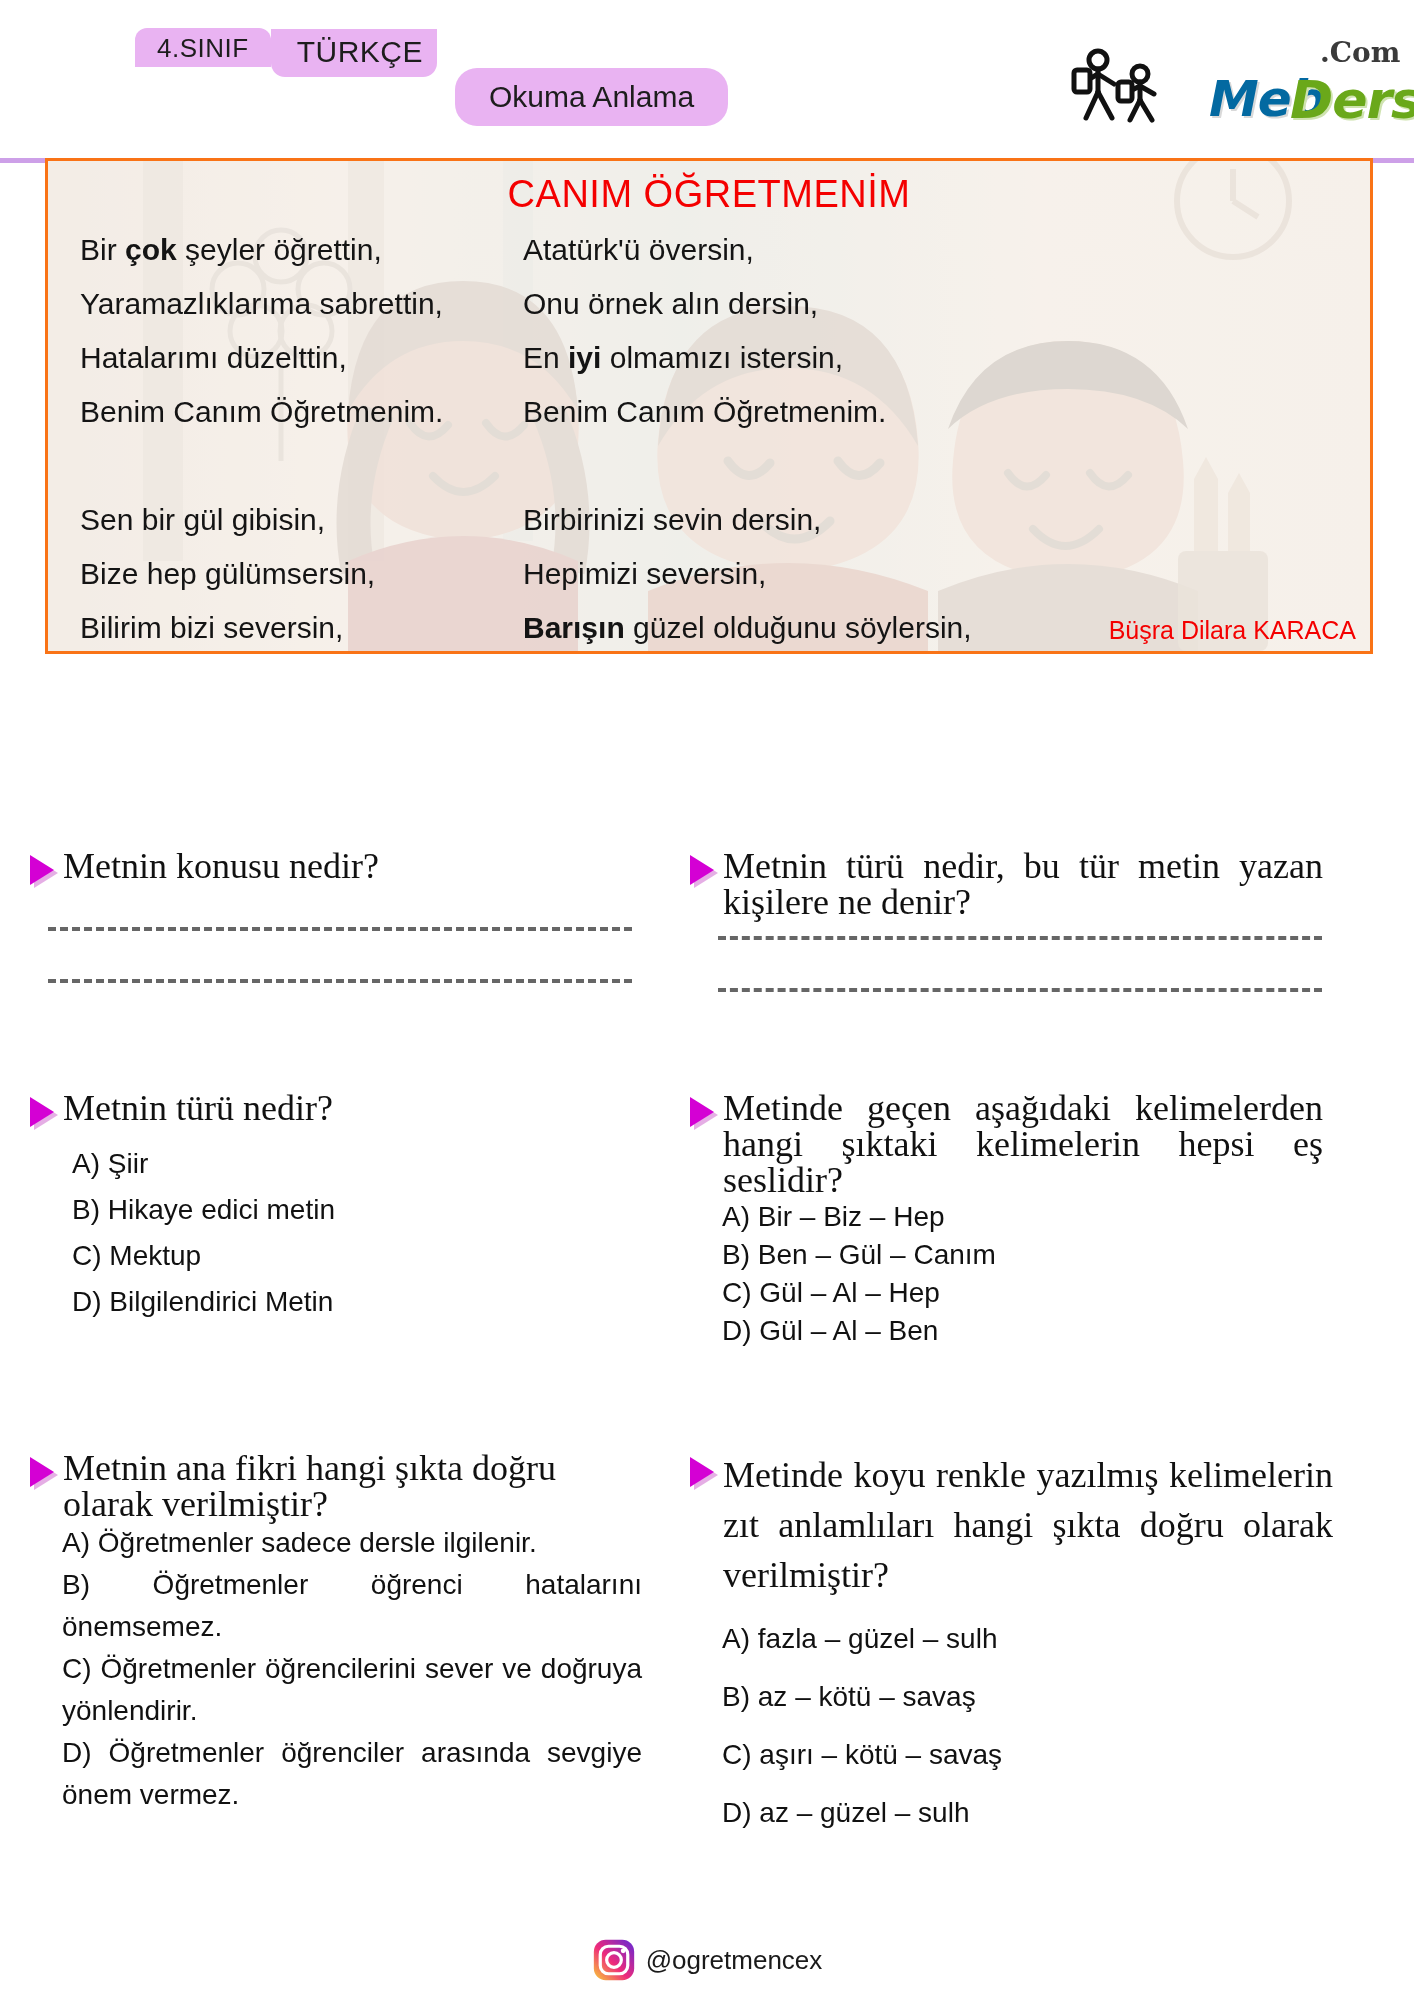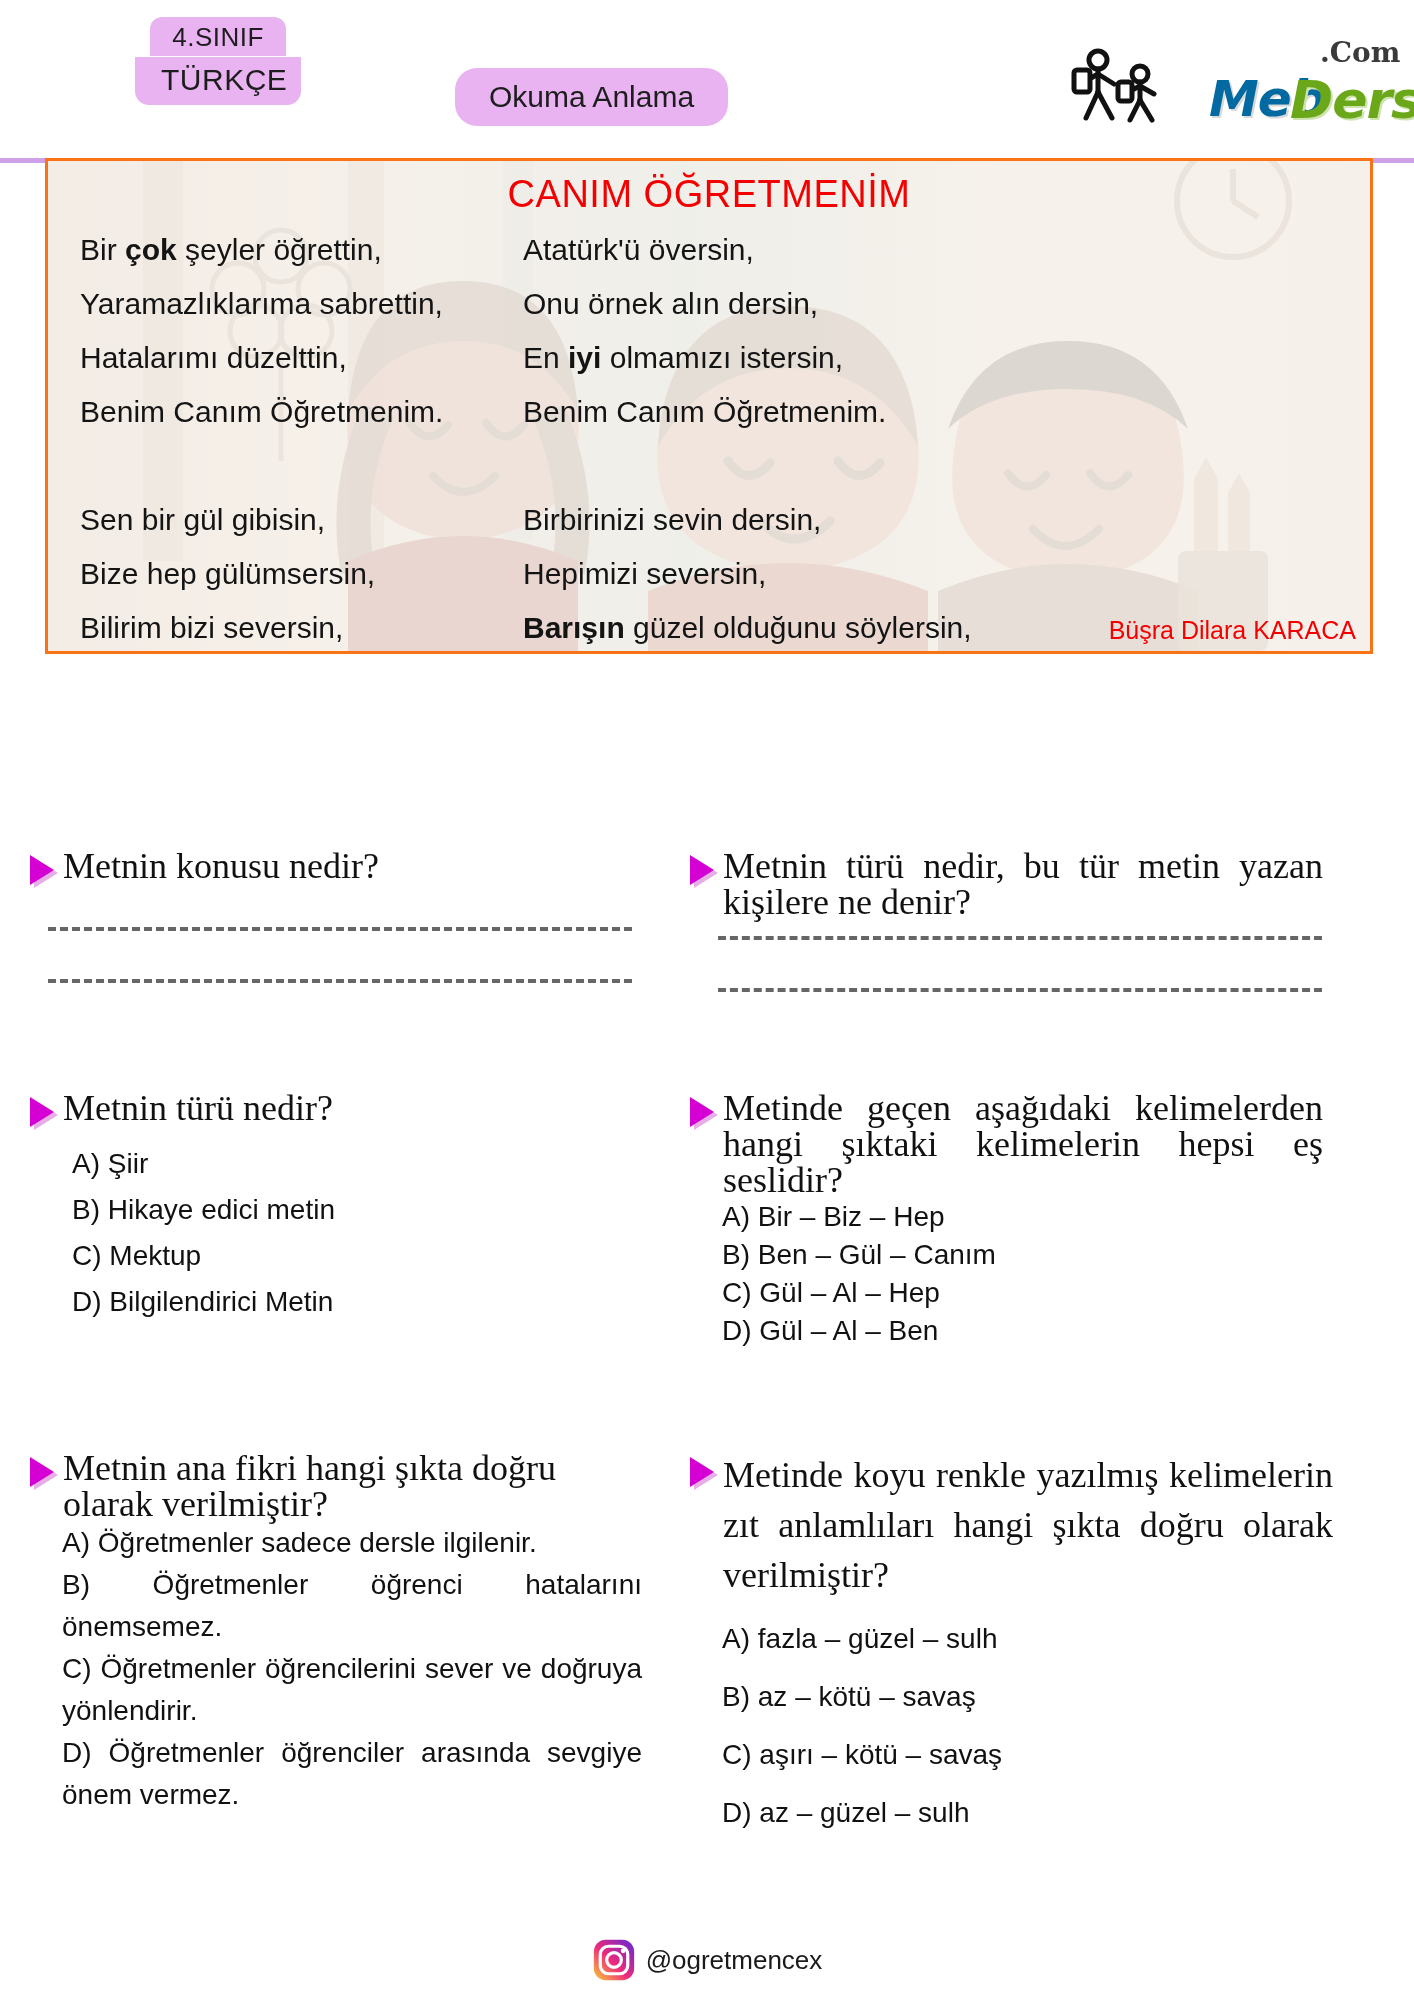--- a/index.html
+++ b/index.html
@@ -15,22 +15,22 @@
 
   
   .header{
     position:absolute; left:0; top:0; width:1414px; height:160px;
   }
   .hdr-rule{
     position:absolute; left:0; top:158px; width:1414px; height:5px;
     background:#cda0e8;
   }
   .grade-stack{
-    position:absolute; left:135px; top:17px;
-    display:flex; flex-direction:column; align-items:center;
+    position:absolute; left:135px; top:28px;
+    display:flex; flex-direction:row; align-items:flex-start;
   }
   .pill{
     background:#e9b3f2;
     color:#1d1d1d;
     font-family:"Liberation Sans", sans-serif;
     letter-spacing:.5px;
     text-align:center;
   }
   .pill-grade{
     border-radius:12px 12px 0 0;

